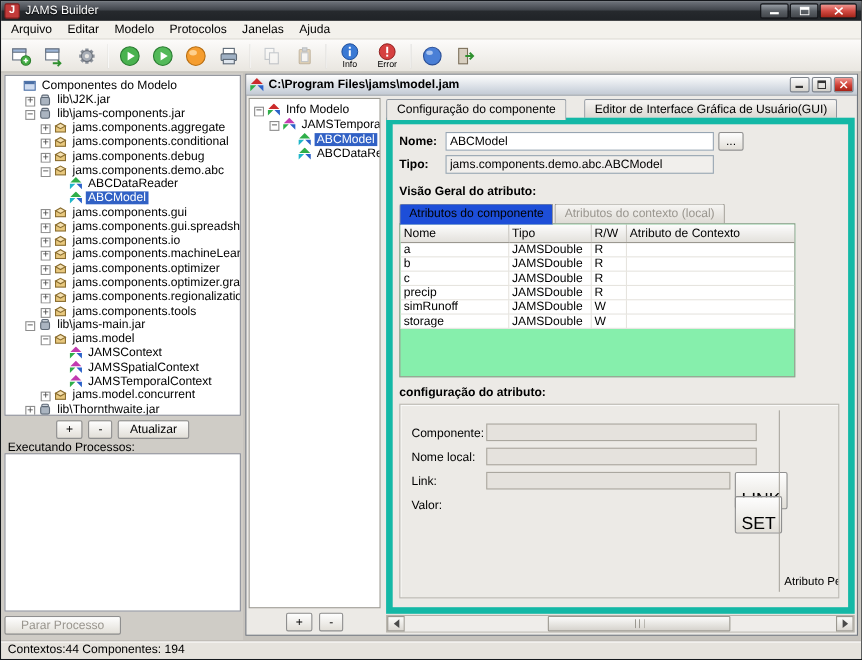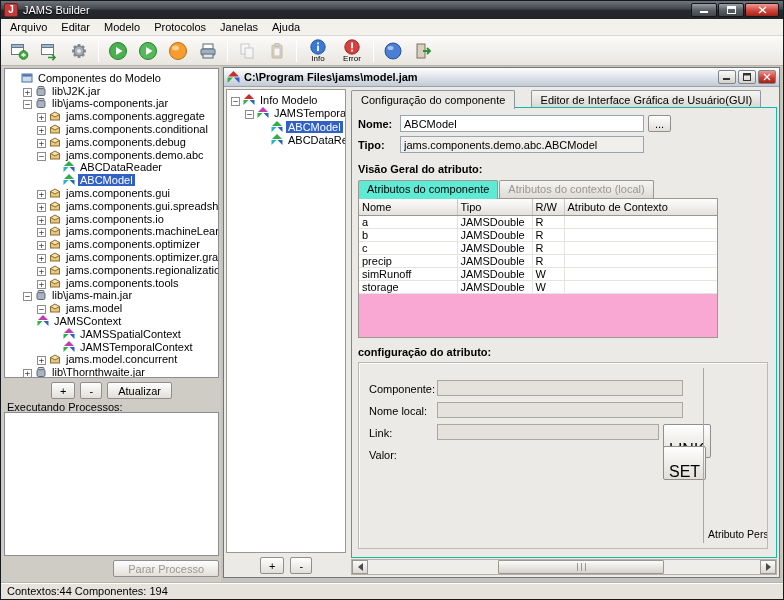--- a/index.html
+++ b/index.html
@@ -51,21 +51,21 @@
     font-size:9px;line-height:7px;text-align:center;margin-right:3px;font-family:"DejaVu Sans Mono",monospace}
   .toggle-spacer{width:12px;min-width:12px}
   .tree-row .ticon{margin-right:3px}
 
   .tree-btns{position:absolute;left:0;right:0;top:314px;height:18px;display:flex;justify-content:center;gap:5px}
   .btn{font-size:11px;background:linear-gradient(#fefefe,#e2dfd8);border:1px solid #8f8f8f;border-radius:2px;
     height:17px;padding:0 10px;cursor:default}
   .btn.sm{padding:0 8px}
   .proc-label{position:absolute;left:3px;top:333px}
   .proc-list{position:absolute;left:0;right:0;top:344px;height:144px;background:#fff;border:1px solid #8a8d96}
-  .stop-row{position:absolute;left:0;right:0;top:492px;display:flex;justify-content:flex-end}
+  .stop-row{position:absolute;left:0;right:0;top:492px;display:flex;justify-content:flex-start}
   .btn.stop{color:#9a968f;padding:0 14px}
 
   
   .mdi{position:absolute;left:220px;top:0;right:1px;bottom:0;background:#c6c3bd}
   .iframe{position:absolute;left:2px;top:1px;width:557px;height:511px;border:1px solid #70767e;background:#eceae6}
   .if-title{position:absolute;left:0;top:0;right:0;height:19px;
     background:linear-gradient(#fefefe,#d4dae2 70%,#c3cad4);border-bottom:1px solid #9aa1ab;
     display:flex;align-items:center;padding:0 3px}
   .if-title-text{font-weight:bold;margin-left:4px;flex:1;overflow:hidden;white-space:nowrap}
   .if-controls{display:flex;gap:2px}
@@ -78,35 +78,35 @@
     border:1px solid #9a9890;overflow:hidden;padding-top:2px}
   .model-tree .tree-row{height:13.5px}
   .mt-btns{position:absolute;left:2px;bottom:3px;width:120px;display:flex;justify-content:center;gap:6px}
   .splitter{position:absolute;left:124px;top:2px;bottom:2px;width:3px;background:#eceae6;cursor:col-resize}
 
   .config{position:absolute;left:127px;top:2px;right:2px;bottom:2px}
   .tabs{position:absolute;left:0;top:0;right:0;height:19px;display:flex;align-items:flex-end}
   .tab{padding:3px 9px 2px 9px;border:1px solid #8e959e;border-bottom:none;border-radius:2px 2px 0 0;
     background:linear-gradient(#f7f6f4,#d9d6d0);margin-right:16px;white-space:nowrap;overflow:hidden;cursor:default}
   .tab.selected{background:#eceae6;position:relative;z-index:3;margin-bottom:-1px;padding-bottom:3px}
-  .tab-content{position:absolute;left:0;top:18px;right:0;bottom:17px;border:1px solid #14b8a6;background:#eceae6;overflow:hidden}
+  .tab-content{position:absolute;left:0;top:18px;right:0;bottom:17px;border:6px solid #14b8a6;background:#eceae6;overflow:hidden}
   .abs{position:absolute}
   .lbl{white-space:nowrap}
   .b{font-weight:bold}
   .field{position:absolute;height:17px;border:1px solid #97a5b2;background:#fff;font-family:inherit;font-size:11px;padding:0 3px}
   .field.ro{background:#f1efec}
   .btn.browse{position:absolute;height:17px;padding:0 6px}
 
   .attr-tabs{position:absolute;left:6px;top:72px;height:18px;display:flex;z-index:2}
   .atab{padding:2px 8px;border:1px solid #9b9890;border-bottom:none;border-radius:2px 2px 0 0;
     background:linear-gradient(#f6f5f3,#dedbd5);margin-right:1px;white-space:nowrap}
-  .atab.selected{background:#5eead4;margin-bottom:-1px;padding-bottom:3px;position:relative;z-index:3}
+  .atab.selected{background:#1d4ed8;margin-bottom:-1px;padding-bottom:3px;position:relative;z-index:3}
   .atab.disabled{color:#9a968f}
 
-  .table-wrap{position:absolute;left:6px;top:90px;width:360px;height:140px;border:1px solid #9b9890;background:#f9a8d4;overflow:hidden}
+  .table-wrap{position:absolute;left:6px;top:90px;width:360px;height:140px;border:1px solid #9b9890;background:#86efac;overflow:hidden}
   .attr-table{border-collapse:collapse;width:410px;table-layout:fixed;background:#fff}
   .attr-table th{background:linear-gradient(#fdfdfd,#e3e1dc);border-right:1px solid #c9c6c0;border-bottom:1px solid #9b9890;
     font-weight:normal;text-align:left;padding:1px 3px;height:16px;overflow:hidden;white-space:nowrap}
   .attr-table td{border-right:1px solid #e6e4df;border-bottom:1px solid #e6e4df;padding:0 3px;height:13px;
     overflow:hidden;white-space:nowrap;font-size:11px}
 
   .attr-panel{position:absolute;left:6px;right:8px;top:254px;bottom:8px;border:1px solid #bcb9b3;
     box-shadow:inset 1px 1px 0 rgba(255,255,255,.75);overflow:hidden}
   .ap-field{position:absolute;height:16px;border:1px solid #aaa79f;background:#e5e2dd;font-size:11px;padding:0 3px}
   .btn.tiny{position:absolute;height:26px;padding:16px 5px;font-size:16px}
@@ -473,21 +473,21 @@
           <div class="tree-row" style="padding-left: 32px;">
             <span class="toggle">−</span>
             <span class="ticon">
               <svg width="12" height="12" viewBox="0 0 12 12">
                 <rect x="1.5" y="4.5" width="9" height="5.5" fill="#e8c87e" stroke="#8a6d2f"></rect>
                 <path d="M1.5 4.5 L6 2 L10.5 4.5 L6 7 Z" fill="#f4dfae" stroke="#8a6d2f"></path>
               </svg>
             </span>
             <span class="tlabel">jams.model</span>
           </div>
-          <div class="tree-row" style="padding-left: 20px;">
+          <div class="tree-row" style="padding-left: 46px;">
             <span class="toggle-spacer"></span>
             <span class="ticon">
               <svg width="12" height="12" viewBox="0 0 12 12">
                 <polygon points="6,0 11,5 1,5" fill="#c23bb0"></polygon>
                 <polygon points="0.5,6 5.5,6 0.5,11" fill="#2fae4a"></polygon>
                 <polygon points="6.5,6 11.5,6 11.5,11" fill="#2b62c9"></polygon>
               </svg>
             </span>
             <span class="tlabel">JAMSContext</span>
           </div>

